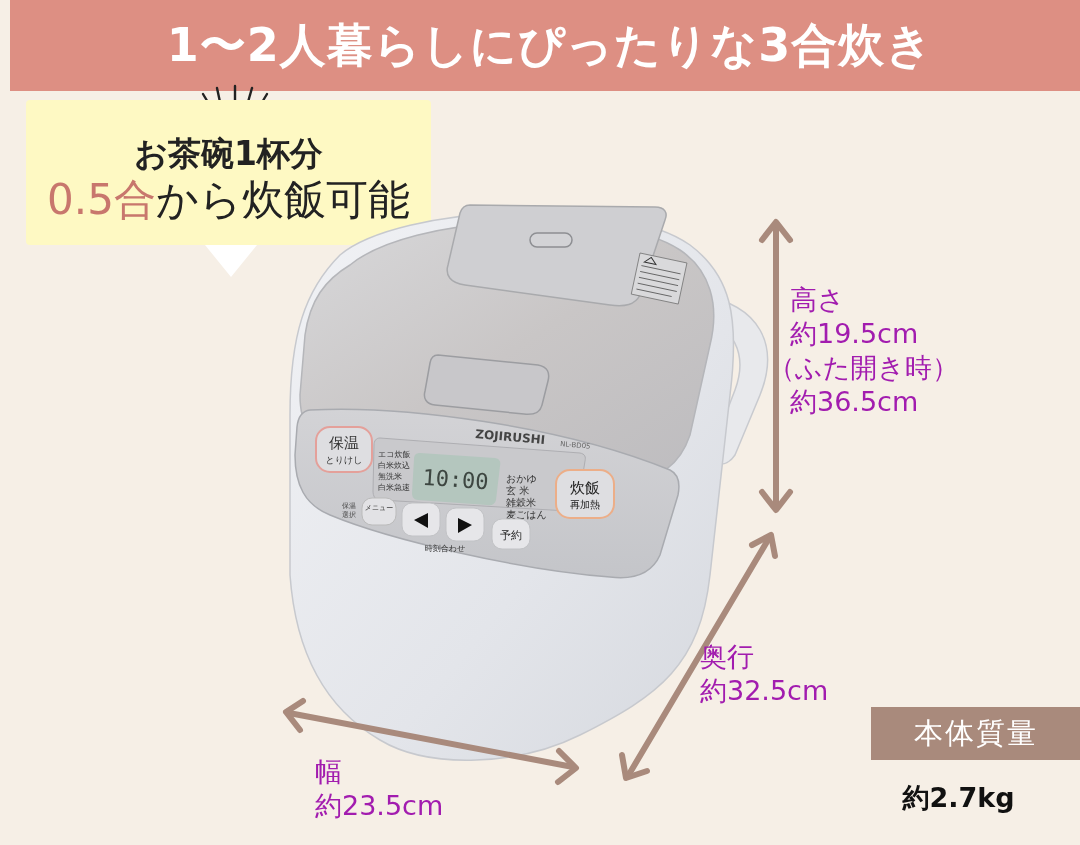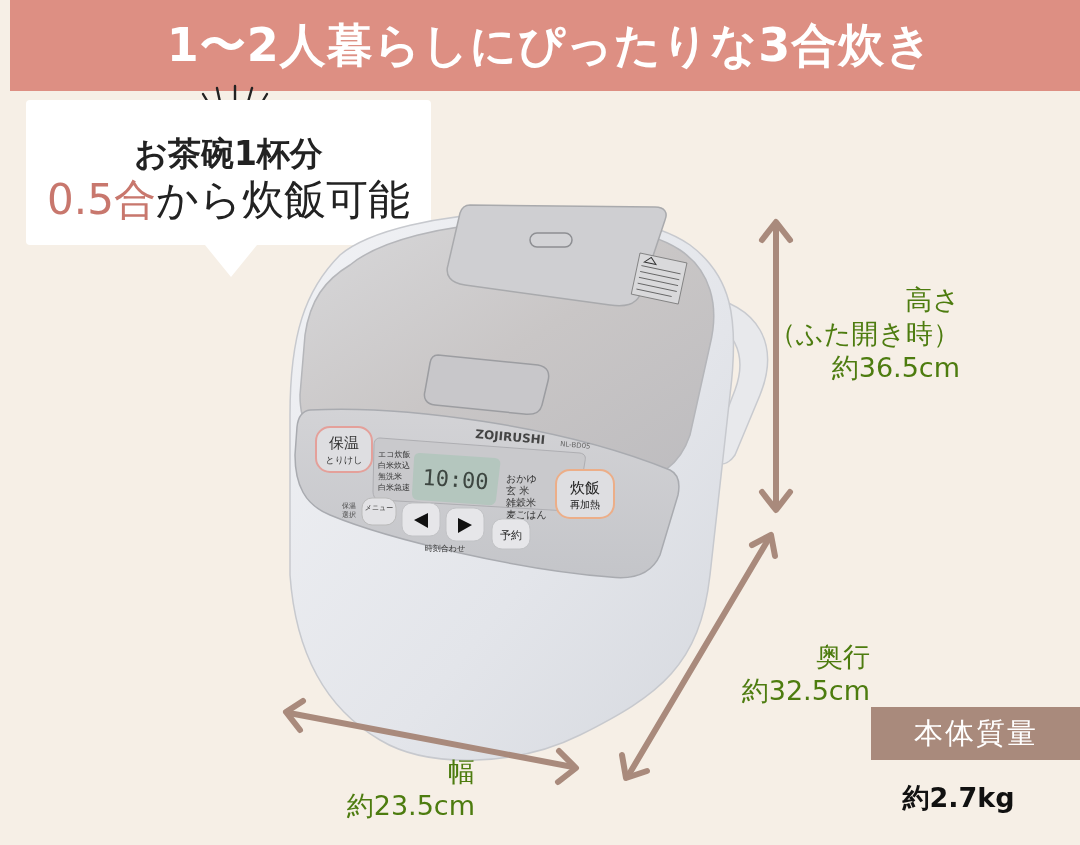--- a/index.html
+++ b/index.html
@@ -2,30 +2,30 @@
 <html><head>
 <meta charset="utf-8">
 <style>
   * { box-sizing: border-box; margin: 0; padding: 0; }
   html, body { width: 1080px; height: 845px; overflow: hidden; }
   body { background: #f6efe6; font-family: "DejaVu Sans", sans-serif; position: relative; color: #222; }
 
   .banner { position: absolute; left: 10px; top: 0; width: 1080px; height: 91px; background: #dd8f83; display: flex; align-items: center; justify-content: center; }
   .banner-title { color: #fff; font-size: 46px; font-weight: bold; letter-spacing: 1px; }
 
-  .callout { position: absolute; left: 26px; top: 100px; width: 405px; height: 145px; background: #ffffff; border-radius: 4px; }
+  .callout { position: absolute; left: 26px; top: 100px; width: 405px; height: 145px; background: #fef9c3; border-radius: 4px; }
   .callout-tail { position: absolute; left: 205px; top: 245px; width: 0; height: 0; border-left: 26px solid transparent; border-right: 26px solid transparent; border-top: 32px solid #fff; }
   .sparkle { position: absolute; left: 195px; top: 84px; width: 80px; height: 30px; }
   .callout-line1 { position: absolute; left: 0; width: 100%; top: 32px; text-align: center; font-size: 33px; font-weight: bold; color: #222; }
   .callout-line2 { position: absolute; left: 0; width: 100%; top: 72px; text-align: center; font-size: 42px; font-weight: normal; color: #222; white-space: nowrap; }
   .callout-accent { color: #c8776d; }
 
   .cooker { position: absolute; left: 280px; top: 195px; width: 500px; height: 580px; }
 
-  .dim-text { position: absolute; text-align: right; font-size: 27px; line-height: 34px; color: #4d7c0f; }
+  .dim-text { position: absolute; text-align: left; font-size: 27px; line-height: 34px; color: #a21caf; }
   .dim-height { left: 790px; top: 283px; width: 170px; }
   .dim-height .paren { margin-left: -22px; }
   .dim-depth { left: 700px; top: 640px; width: 170px; }
   .dim-width { left: 315px; top: 755px; width: 160px; }
 
   .weight-badge { position: absolute; left: 871px; top: 707px; width: 210px; height: 53px; background: #a98a7c; color: #fff; font-size: 29px; display: flex; align-items: center; justify-content: center; letter-spacing: 2px; }
   .weight-value { position: absolute; left: 871px; top: 780px; width: 175px; text-align: center; font-size: 27px; font-weight: bold; color: #111; }
 
   svg { display: block; }
 </style>
@@ -151,20 +151,21 @@
     <polyline points="622,755 626,778 647,771"></polyline>
 
     <line x1="289" y1="713" x2="573" y2="767"></line>
     <polyline points="303,701 286,712 300,730"></polyline>
     <polyline points="559,751 576,768 558,782"></polyline>
   </g>
 </svg>
 
 <div class="dim-text dim-height">
   <div>高さ</div>
+  <div>約19.5cm</div>
   <div class="paren">（ふた開き時）</div>
   <div>約36.5cm</div>
 </div>
 
 <div class="dim-text dim-depth">
   <div>奥行</div>
   <div>約32.5cm</div>
 </div>
 
 <div class="dim-text dim-width">

